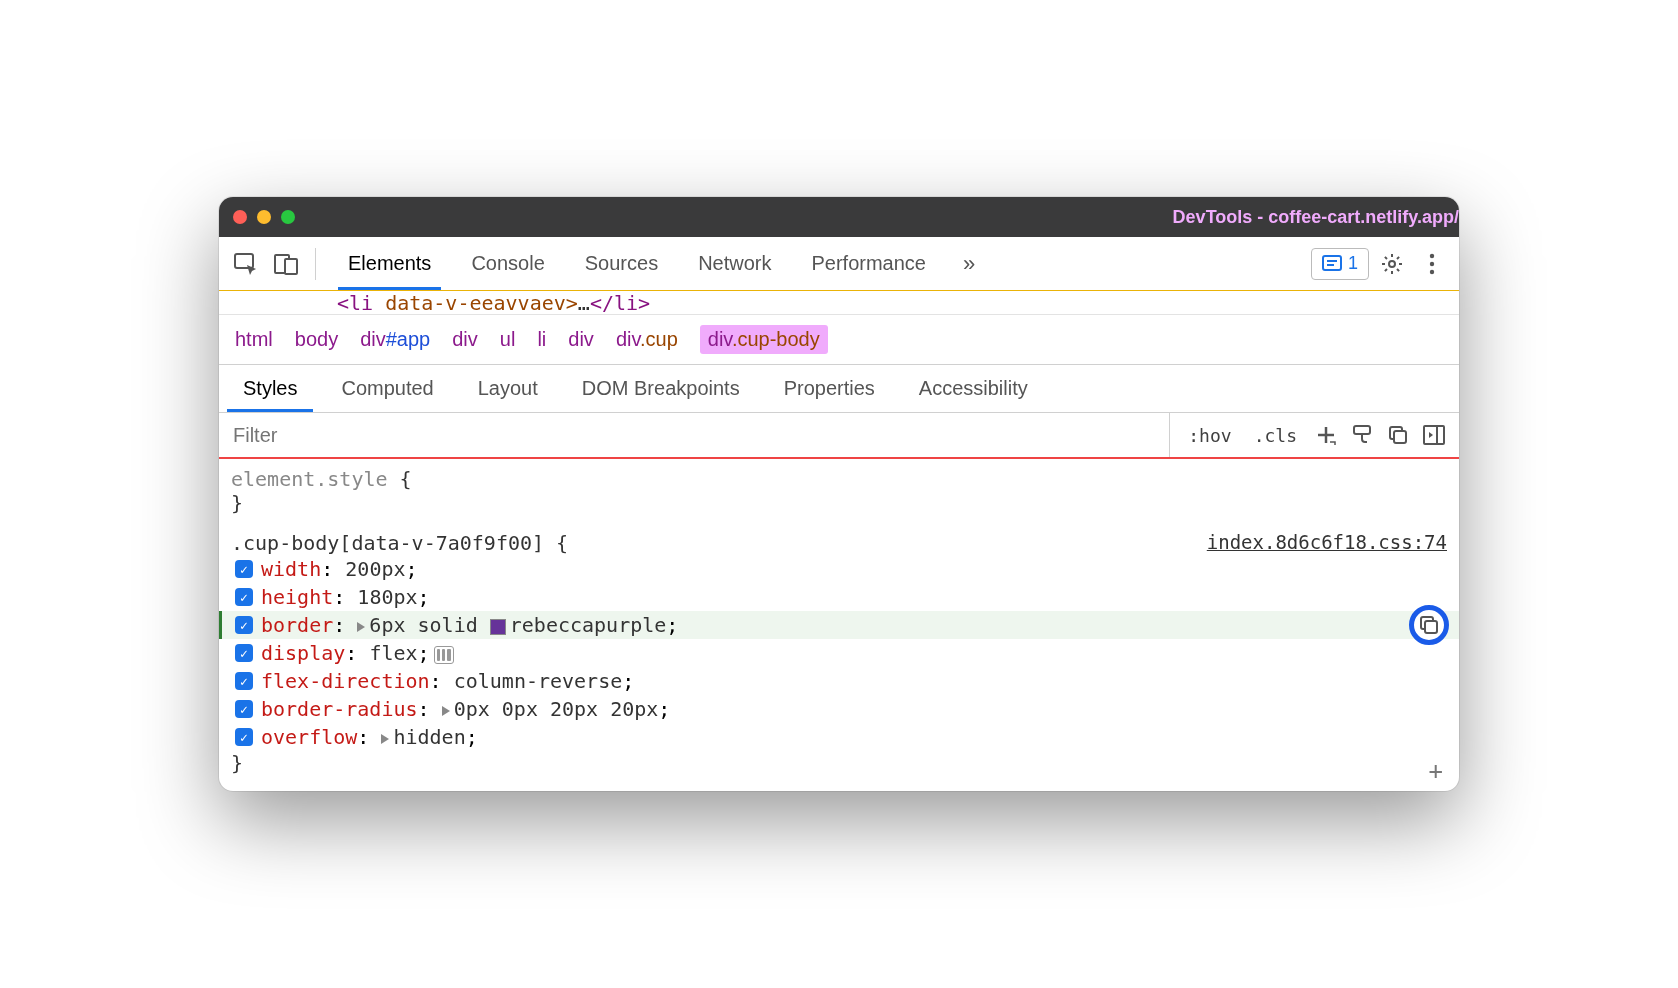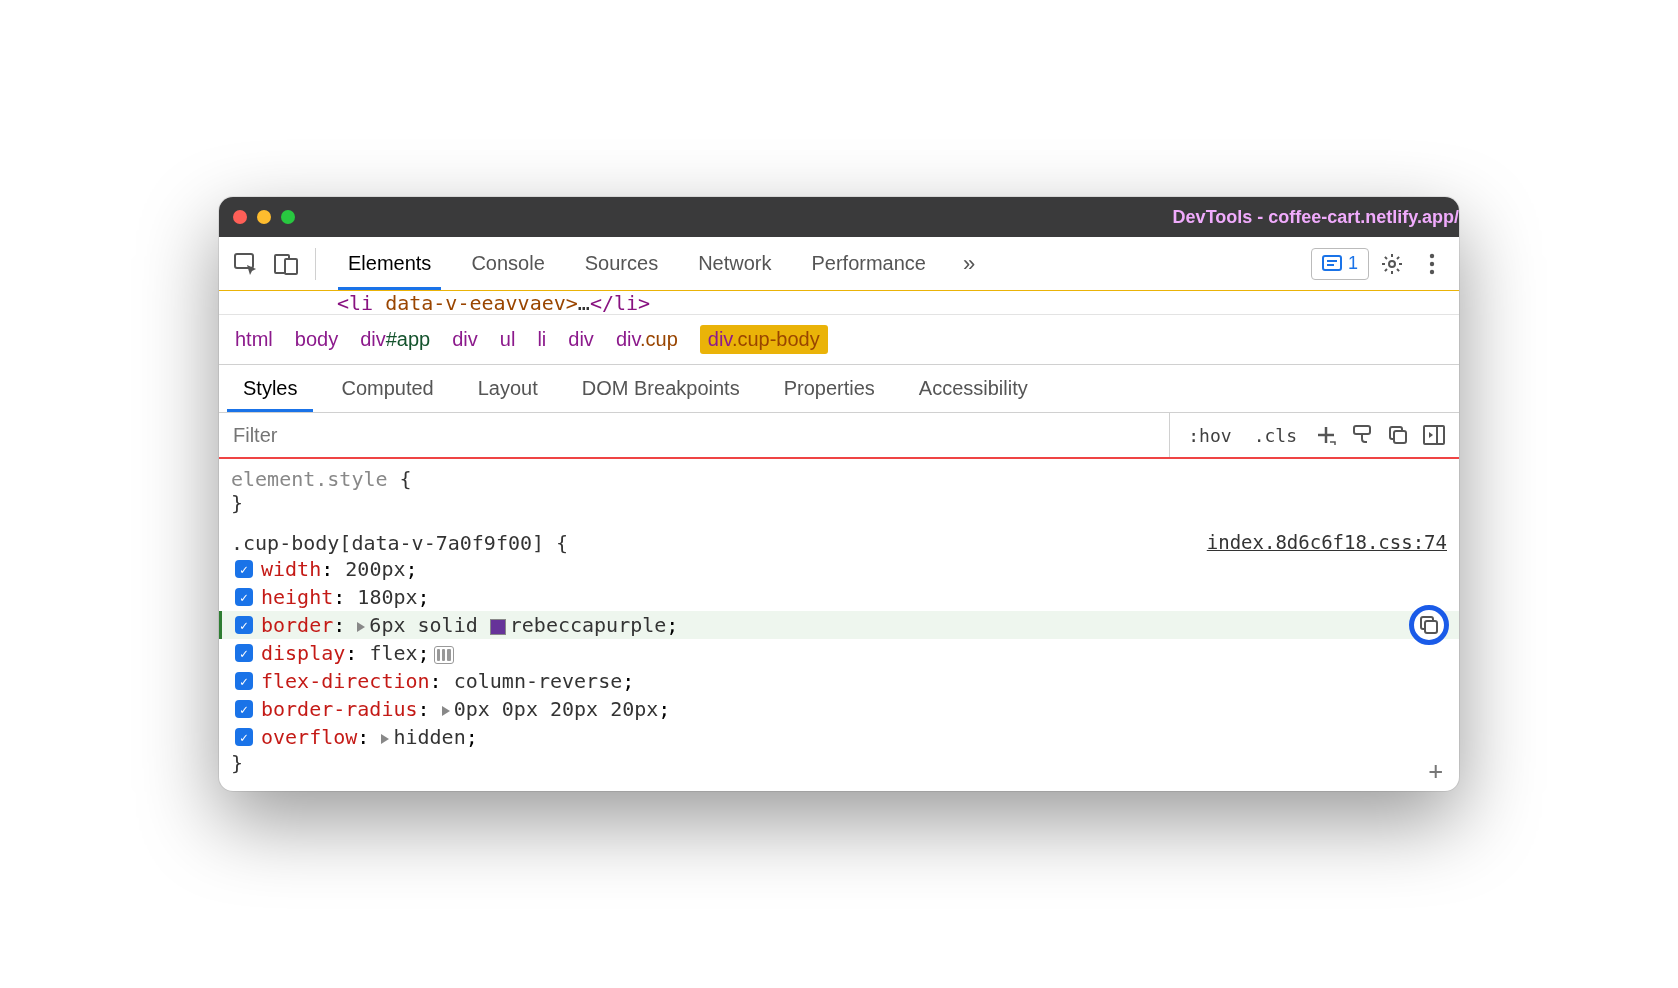--- a/index.html
+++ b/index.html
@@ -101,23 +101,23 @@
   }
   .partial-code .li-open { color:#881280; }
   .breadcrumbs {
     display:flex; gap:22px;
     padding: 10px 16px;
     font-size:20px;
     border-bottom:1px solid #d0d0d0;
     align-items:center;
   }
   .crumb { color:#8c1a8c; cursor:pointer; }
-  .crumb .id { color:#14532d; }
+  .crumb .id { color:#1d4ed8; }
   .crumb .cls { color:#994500; }
-  .crumb.last { background:#eab308; padding:3px 8px; border-radius:3px; }
+  .crumb.last { background:#f0abfc; padding:3px 8px; border-radius:3px; }
   .subtabs {
     display:flex;
     border-bottom:1px solid #d0d0d0;
     align-items:stretch;
     height:48px;
     padding: 0 2px;
   }
   .subtab {
     padding:0 22px; display:flex; align-items:center;
     font-size:20px; color:#555; cursor:pointer;

